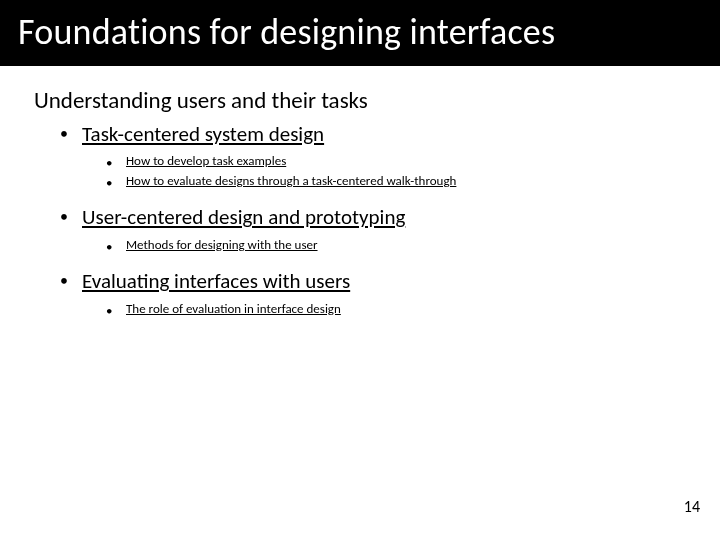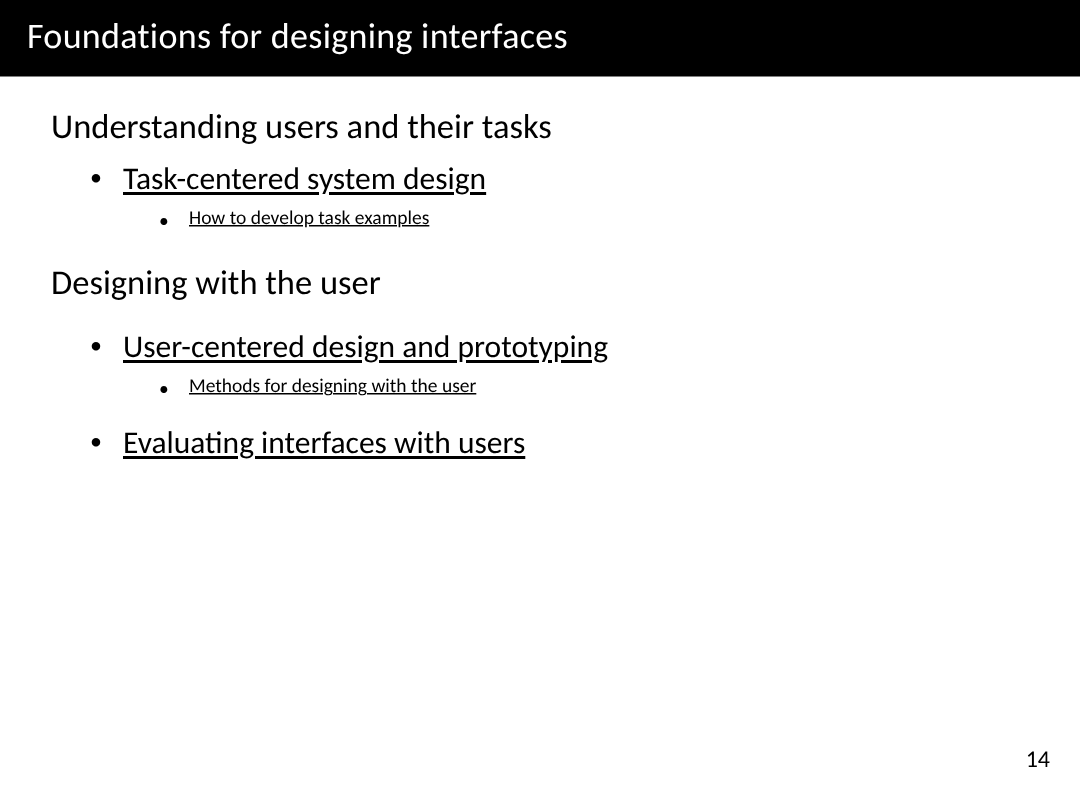--- a/index.html
+++ b/index.html
@@ -1,19 +1,19 @@
 <!DOCTYPE html>
 <html><head>
 <meta charset="utf-8">
 <style>
   * { margin: 0; padding: 0; box-sizing: border-box; }
   html, body { width: 720px; height: 540px; background: #fff; font-family: "Calibri", "Segoe UI", Arial, sans-serif; color: #000; }
   .slide { position: relative; width: 720px; height: 540px; }
   .title-bar { background: #000; color: #fff; padding: 10px 18px 12px 18px; }
-  .title-bar h1 { font-size: 24px; font-weight: 400; letter-spacing: 0.2px; }
+  .title-bar h1 { font-size: 36px; font-weight: 400; letter-spacing: 0.2px; }
   .body { padding: 14px 29px 0 34px; }
   .section { font-size: 23px; font-weight: 400; margin-top: 6px; margin-bottom: 6px; }
   .section.mt { margin-top: 20px; }
   ul { list-style: none; }
   .lvl1 { margin-left: 26px; margin-top: 4px; }
   .lvl1 > li { font-size: 21px; font-weight: 400; position: relative; padding-left: 22px; margin-bottom: 4px; line-height: 1.35; text-decoration: underline; }
   .lvl1 > li::before { content: "•"; position: absolute; left: 0; top: 0; font-size: 16px; line-height: 1.7; }
   .lvl2 { margin-left: 24px; margin-top: 4px; margin-bottom: 8px; }
   .lvl2 > li { font-size: 13px; font-weight: 400; position: relative; padding-left: 20px; margin-bottom: 2px; line-height: 1.35; }
   .lvl2 > li::before { content: "•"; position: absolute; left: 0; top: 0; font-size: 13px; line-height: 1.7; }
@@ -30,35 +30,36 @@
   </div>
 
   <div class="body">
 
     <div class="section">Understanding users and their tasks</div>
     <ul class="lvl1">
       <li>
         <span>Task-centered system design</span>
         <ul class="lvl2">
           <li>How to develop task examples</li>
+          <li>How to evaluate designs through a task-centered walk-through</li>
         </ul>
       </li>
     </ul>
 
-    <div class="section mt">Designing with the user</div>
     <ul class="lvl1 gap">
       <li>
         <span>User-centered design and prototyping</span>
         <ul class="lvl2">
           <li>Methods for designing with the user</li>
         </ul>
       </li>
       <li>
         <span>Evaluating interfaces with users</span>
         <ul class="lvl2">
+          <li>The role of evaluation in interface design</li>
         </ul>
       </li>
     </ul>
 
   </div>
 
   <div class="page-num">14</div>
 </div>
 
 </body></html>

